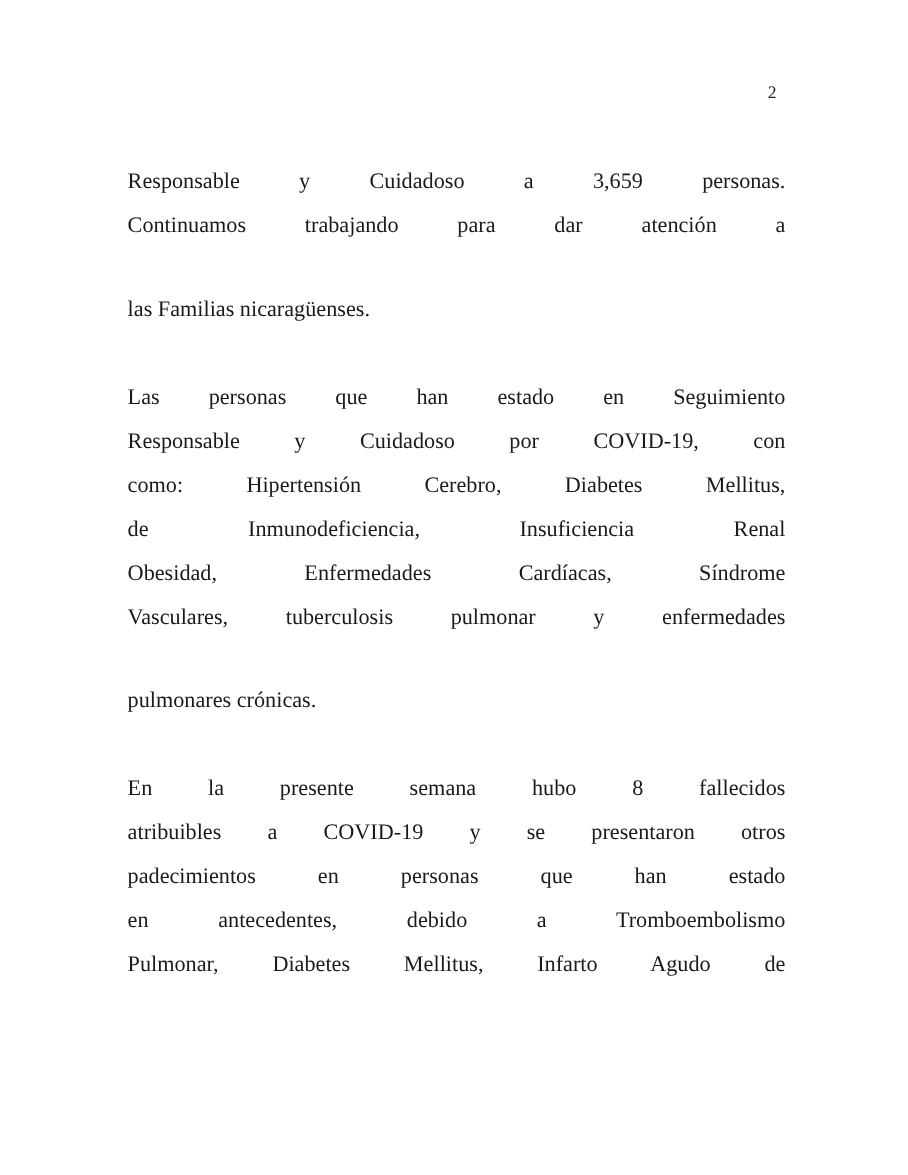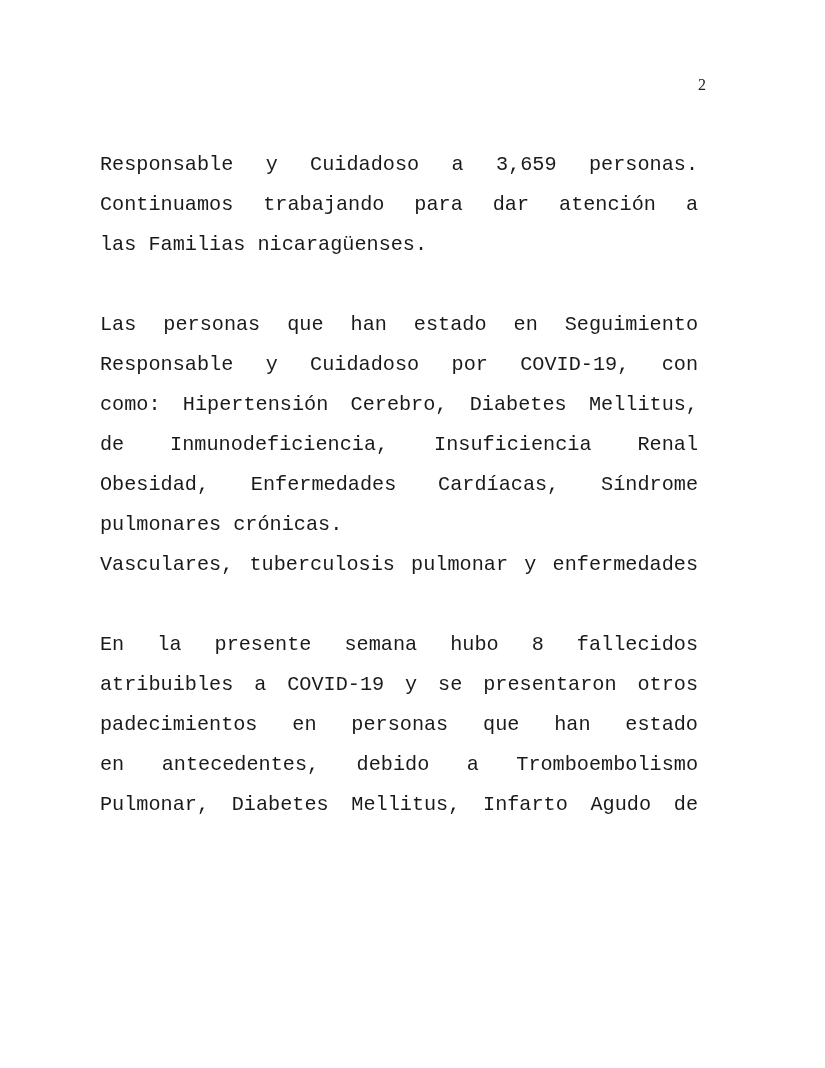--- a/index.html
+++ b/index.html
@@ -18,41 +18,43 @@
     .page-number {
       position: absolute;
       top: 76px;
       left: 698px;
       font-family: "Liberation Serif", "DejaVu Serif", serif;
       font-size: 16px;
       color: #222;
     }
     .body-text {
       position: absolute;
-      left: 100px;
+      left: 116px;
       width: 598px;
       top: 150px;
+      font-family: Liberation Serif, serif;
     }
     .para {
       margin: 0 0 40px 0;
     }
     .line {
       display: block;
       height: 40px;
       line-height: 30px;
       font-size: 20.2px;
       letter-spacing: 0px;
       text-align: justify;
       text-align-last: justify;
       white-space: normal;
       word-spacing: 0;
     }
     .line.last {
       text-align: right;
       text-align-last: left;
+      margin-top: 36px;
     }
   </style>
 </head>
 <body>
 
 <div class="page-number">2</div>
 
 <div class="body-text">
 
   <div class="para">
@@ -60,22 +62,22 @@
     <span class="line">Continuamos trabajando para dar atención a</span>
     <span class="line last">las Familias nicaragüenses.</span>
   </div>
 
   <div class="para">
     <span class="line">Las personas que han estado en Seguimiento</span>
     <span class="line">Responsable y Cuidadoso por COVID-19, con</span>
     <span class="line">como: Hipertensión Cerebro, Diabetes Mellitus,</span>
     <span class="line">de Inmunodeficiencia, Insuficiencia Renal</span>
     <span class="line">Obesidad, Enfermedades Cardíacas, Síndrome</span>
+    <span class="line">Vasculares, tuberculosis pulmonar y enfermedades</span>
     <span class="line last">pulmonares crónicas.</span>
-    <span class="line">Vasculares, tuberculosis pulmonar y enfermedades</span>
   </div>
 
   <div class="para">
     <span class="line">En la presente semana hubo 8 fallecidos</span>
     <span class="line">atribuibles a COVID-19 y se presentaron otros</span>
     <span class="line">padecimientos en personas que han estado</span>
     <span class="line">en antecedentes, debido a Tromboembolismo</span>
     <span class="line">Pulmonar, Diabetes Mellitus, Infarto Agudo de</span>
   </div>
 

